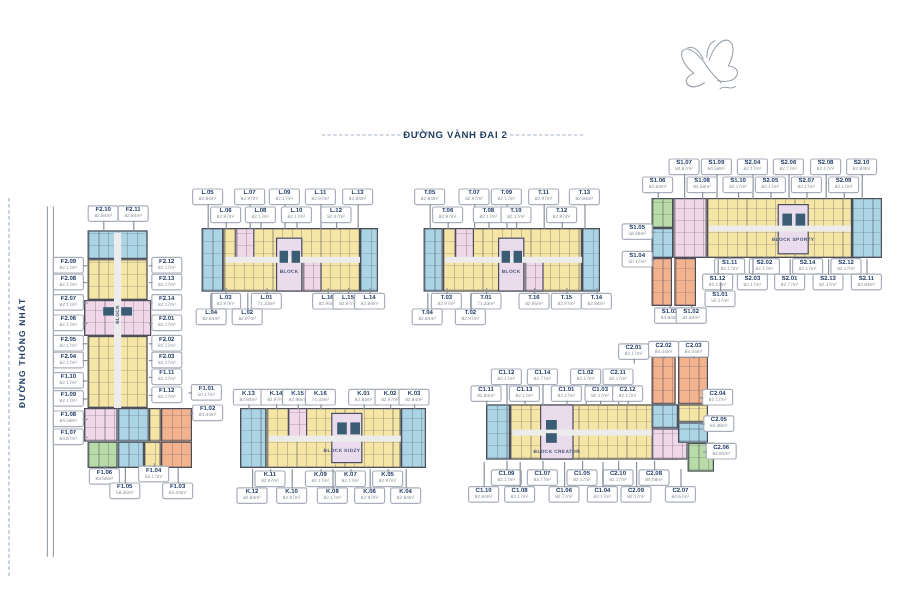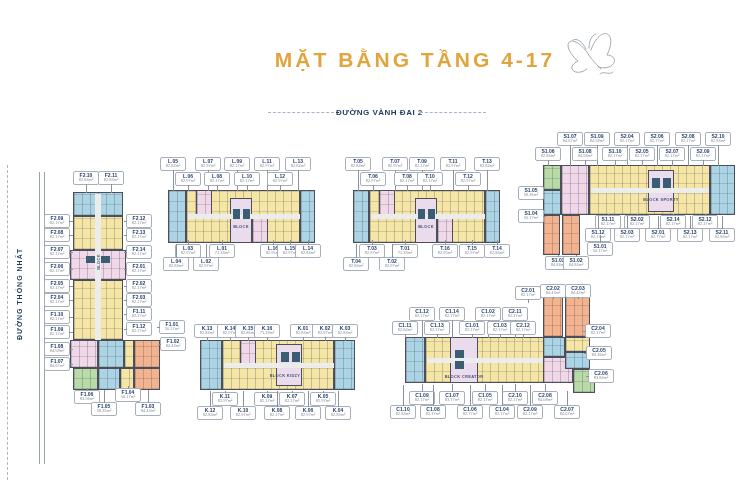--- a/index.html
+++ b/index.html
@@ -47,21 +47,20 @@
   .ld-u::after{left:50%;bottom:100%;width:1px;height:var(--n);}
   .ld-l::after{right:100%;top:50%;height:1px;width:var(--n);}
   .ld-r::after{left:100%;top:50%;height:1px;width:var(--n);}
   .logo{position:absolute;left:556px;top:12px;}
 </style>
 </head>
 <body>
 
 <div id="canvas">
 
-  <div class="title">MẶT BẰNG TẦNG 4-17</div>
 
   <svg class="logo" width="72" height="72" viewBox="0 0 72 72">
     <g fill="none" stroke="#99A2AA" stroke-width="0.9" stroke-linecap="round">
       <path d="M31 40 C 14 18, 3 33, 22 49 C 9 55, 19 66, 31 57"></path>
       <path d="M35 38 C 44 12, 63 19, 51 43 C 65 44, 58 60, 42 55"></path>
       <path d="M31 40 C 34 46, 39 51, 45 57"></path>
       <path d="M30 37 C 26 29, 21 26, 17 28"></path>
       <path d="M33 36 C 33 28, 36 23, 40 22"></path>
       <path d="M44 62 C 48 58, 52 64, 57 60"></path>
     </g>

